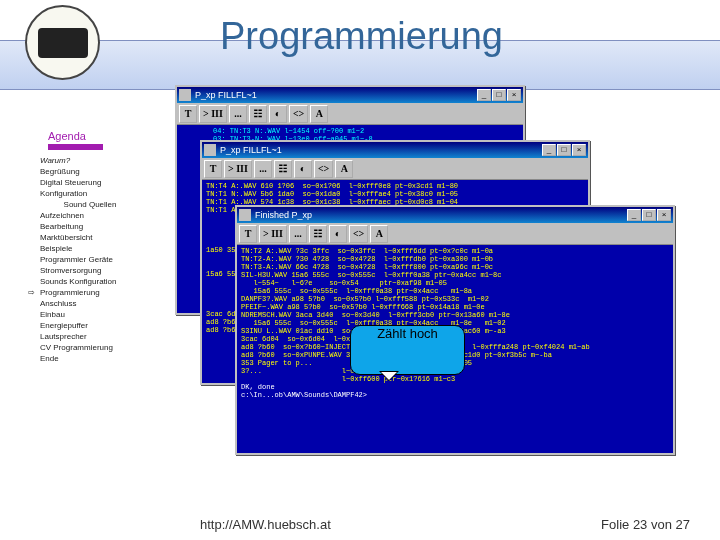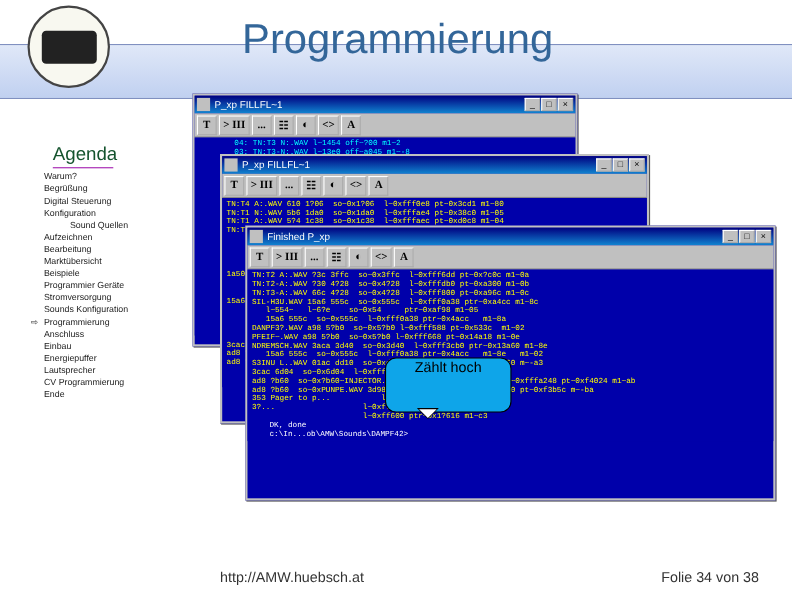--- a/index.html
+++ b/index.html
@@ -3,61 +3,61 @@
 <meta charset="utf-8">
 <style>
   * { box-sizing: border-box; margin: 0; padding: 0; }
   body { width: 720px; height: 540px; background: #fff; font-family: Arial, sans-serif; position: relative; overflow: hidden; }
   
   .header-stripe { position: absolute; top: 40px; left: 0; right: 0; height: 50px; background: linear-gradient(#e0e8f8, #c0d0f0); border-top: 1px solid #8090c0; border-bottom: 1px solid #8090c0; }
   .logo { position: absolute; top: 5px; left: 25px; width: 75px; height: 75px; border-radius: 50%; background: #f8f8f0; border: 2px solid #444; display: flex; align-items: center; justify-content: center; font-size: 8px; text-align: center; z-index: 10; }
   .logo-inner { width: 50px; height: 30px; background: #222; border-radius: 4px; }
   .title { position: absolute; top: 15px; left: 220px; font-size: 38px; color: #336699; font-weight: normal; }
   
-  .agenda-label { position: absolute; top: 130px; left: 48px; font-size: 17px; color: #14532d; border-bottom: 1px solid #a21caf; padding-bottom: 2px; width: 55px; }
+  .agenda-label { position: absolute; top: 130px; left: 48px; font-size: 11px; color: #a21caf; border-bottom: 6px solid #a21caf; padding-bottom: 2px; width: 55px; }
   .agenda { position: absolute; top: 155px; left: 40px; font-size: 8px; line-height: 11px; color: #222; }
   .agenda div { white-space: nowrap; }
   .agenda .arrow::before { content: "⇨"; position: absolute; left: -12px; color: #333; }
   
   .windows { position: absolute; top: 85px; left: 175px; width: 530px; height: 360px; }
   .win { position: absolute; background: #0000aa; border: 2px solid #c0c0c0; box-shadow: 1px 1px 0 #555; }
   .titlebar { height: 16px; background: linear-gradient(#000080, #1084d0); display: flex; align-items: center; padding: 0 2px; font-size: 9px; color: #fff; font-family: "MS Sans Serif", sans-serif; }
   .titlebar .icon { width: 12px; height: 12px; background: #c0c0c0; margin-right: 4px; }
   .titlebar .spacer { flex: 1; }
   .winbtn { width: 14px; height: 12px; background: #c0c0c0; border: 1px outset #fff; margin-left: 1px; font-size: 8px; line-height: 10px; text-align: center; color: #000; }
   .toolbar { height: 22px; background: #c0c0c0; border-bottom: 1px solid #888; display: flex; align-items: center; padding: 2px; gap: 2px; }
   .tbtn { height: 18px; min-width: 18px; padding: 0 3px; background: #c0c0c0; border: 1px outset #fff; font-size: 10px; display: flex; align-items: center; justify-content: center; font-family: "Times New Roman", serif; font-weight: bold; }
   .content { background: #0000aa; color: #fff; font-family: "Courier New", monospace; font-size: 7px; line-height: 8px; padding: 2px 4px; white-space: pre; overflow: hidden; }
   .content .cyan { color: #00ffff; padding-left: 32px; }
   .content .yellow { color: #ffff00; }
-  .content .white { color: #fff; margin-left: 16px; }
+  .content .white { color: #fff; }
   
   .win1 { top: 0; left: 0; width: 350px; height: 230px; }
   .win2 { top: 55px; left: 25px; width: 390px; height: 245px; }
-  .win3 { top: 120px; left: 48px; width: 482px; height: 250px; }
+  .win3 { top: 120px; left: 60px; width: 440px; height: 250px; }
   
   .callout { position: absolute; top: 325px; left: 350px; width: 115px; height: 50px; background: #0ea5e9; border: 1.5px solid #000; border-radius: 10px; display: flex; align-items: flex-start; justify-content: center; font-size: 13px; z-index: 50; }
   .callout::after { content: ""; position: absolute; bottom: -14px; left: 30px; width: 0; height: 0; border: 8px solid transparent; border-top-color: #fff; }
   .callout::before { content: ""; position: absolute; bottom: -17px; left: 28px; width: 0; height: 0; border: 10px solid transparent; border-top-color: #000; }
   
   .footer-left { position: absolute; bottom: 8px; left: 200px; font-size: 13px; color: #333; }
   .footer-right { position: absolute; bottom: 8px; right: 30px; font-size: 13px; color: #333; }
 </style>
 </head>
 <body>
 
 <div class="header-stripe"></div>
 <div class="logo">
     <div class="logo-inner"></div>
   </div>
 <h1 class="title">Programmierung</h1>
 
 <div class="agenda-label">Agenda</div>
 <div class="agenda" id="agenda">
-    <div style="position: relative;">Warum?</div>
+    <div style="position: relative; font-style: italic;">Warum?</div>
     <div style="position: relative;">Begrüßung</div>
     <div style="position: relative;">Digital Steuerung</div>
     <div style="position: relative;">Konfiguration</div>
     <div style="position: relative; text-align: right;">Sound Quellen</div>
     <div style="position: relative;">Aufzeichnen</div>
     <div style="position: relative;">Bearbeitung</div>
     <div style="position: relative;">Marktübersicht</div>
     <div style="position: relative;">Beispiele</div>
     <div style="position: relative;">Programmier Geräte</div>
     <div style="position: relative;">Stromversorgung</div>
@@ -134,13 +134,13 @@
       </div>
     <div class="content" id="c3"><div class="yellow">TN:T2 A:.WAV ?3c 3ffc  so~0x3ffc  l~0xfff6dd pt~0x?c0c m1~0a</div><div class="yellow">TN:T2-A:.WAV ?30 4?28  so~0x4?28  l~0xfffdb0 pt~0xa300 m1~0b</div><div class="yellow">TN:T3-A:.WAV 66c 4?28  so~0x4?28  l~0xfff800 pt~0xa96c m1~0c</div><div class="yellow">SIL-H3U.WAV 15a6 555c  so~0x555c  l~0xfff0a38 ptr~0xa4cc m1~8c</div><div class="yellow">   l~554~   l~6?e    so~0x54     ptr~0xaf98 m1~05</div><div class="yellow">   15a6 555c  so~0x555c  l~0xfff0a38 ptr~0x4acc   m1~8a</div><div class="yellow">DANPF3?.WAV a98 5?b0  so~0x5?b0 l~0xfff588 pt~0x533c  m1~02</div><div class="yellow">PFEIF~.WAV a98 5?b0  so~0x5?b0 l~0xfff668 pt~0x14a18 m1~0e</div><div class="yellow">NDREMSCH.WAV 3aca 3d40  so~0x3d40  l~0xfff3cb0 ptr~0x13a60 m1~8e</div><div class="yellow">   15a6 555c  so~0x555c  l~0xfff0a38 ptr~0x4acc   m1~8e   m1~02</div><div class="yellow">S3INU L..WAV 01ac dd10  so~0xdd10  l~0xff03e14 pt~0x1ac60 m~-a3</div><div class="yellow">3cac 6d04  so~0x6d04  l~0xfffe5?8 pt~0x56a5  m1~aa</div><div class="yellow">ad8 ?b60  so~0x?b60~INJECTOR.WAV 3620 b604  so~0xb604  l~0xfffa248 pt~0xf4024 m1~ab</div><div class="yellow">ad8 ?b60  so~0xPUNPE.WAV 3d98 e66c  so~0xe66c  l~0xffc1d0 pt~0xf3b5c m~-ba</div><div class="yellow">353 Pager to p...           l~0xff6354 pt~0xceccc m1~05</div><div class="yellow">3?...                   l~0xff619e pt~0xdeb00 m1~bb</div><div class="yellow">                        l~0xff600 ptr~0x1?616 m1~c3</div><div class="cyan"></div><div class="cyan"></div><div class="white">DK, done</div><div class="cyan"></div><div class="white">c:\In...ob\AMW\Sounds\DAMPF42&gt;</div></div>
   </div>
 </div>
 
 <div class="callout">
   <span>Zählt hoch</span>
 </div>
 
 <div class="footer-left">http://AMW.huebsch.at</div>
-<div class="footer-right">Folie 34 von  38</div>
+<div class="footer-right">Folie 23 von  27</div>
 
 </body></html>

